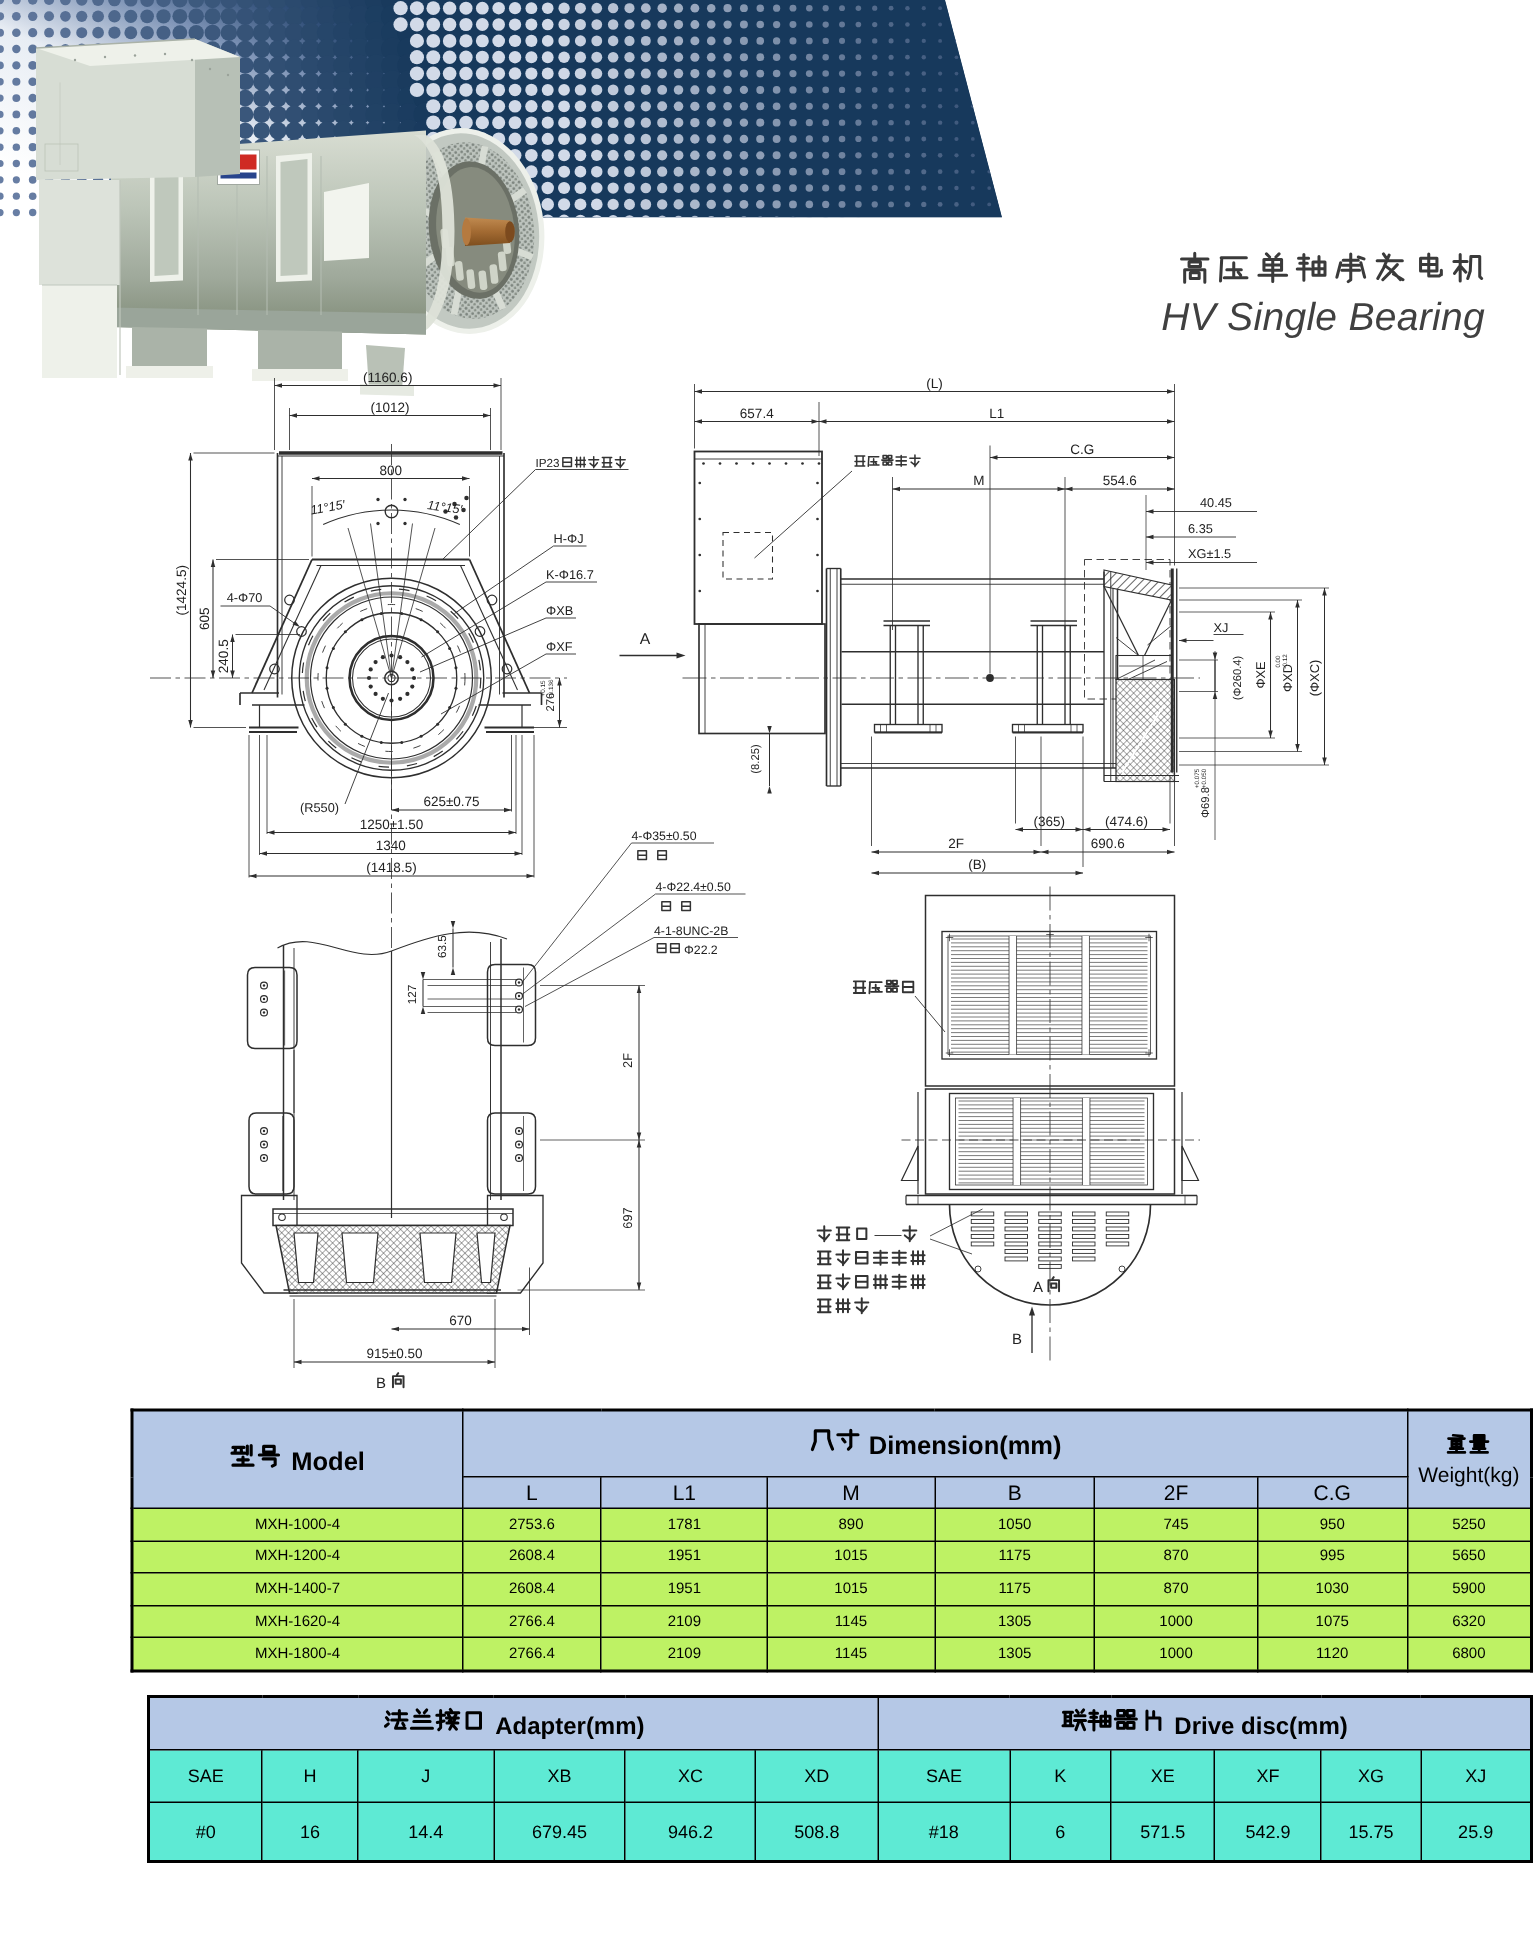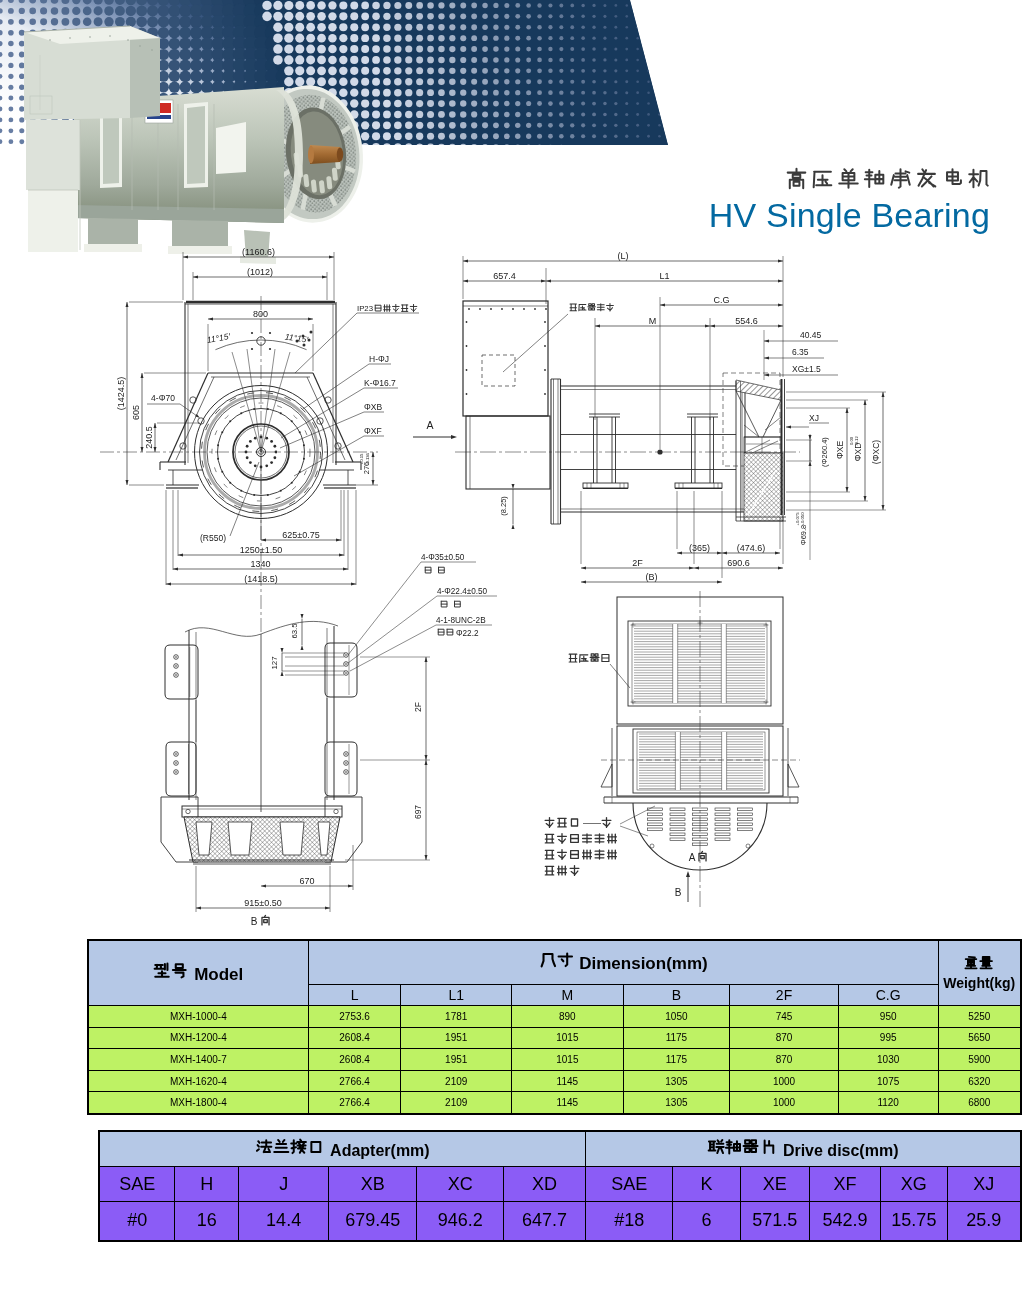--- a/index.html
+++ b/index.html
@@ -1,30 +1,30 @@
 <!DOCTYPE html>
 <html><head><meta charset="utf-8"><style>
 html,body{margin:0;padding:0;background:#fff;}
 #page{position:relative;width:1022px;height:1292px;background:#fff;overflow:hidden;
   font-family:"Liberation Sans",sans-serif;}
 #art{position:absolute;left:0;top:0;}
-#title2{position:absolute;right:32px;top:196px;font-size:34px;color:#0369a1;letter-spacing:0.2px;}
+#title2{position:absolute;right:32px;top:196px;font-size:26px;color:#404040;letter-spacing:0.2px;font-style:italic;}
 table{border-collapse:collapse;table-layout:fixed;margin-left:30px;}
 .t1,.t2{border:2.5px solid #000;}
 .t1 td,.t2 td{border:1px solid #000;text-align:center;vertical-align:middle;
   font-family:"Liberation Sans",sans-serif;color:#000;padding:0;}
 .t1 .hd td,.t1 .hd2 td,.t2 .hd td{background:#b5c8e6;}
 .t1 .hd td{font-size:17px;font-weight:bold;}
 .t1 .hd2 td{font-size:14px;font-weight:normal;height:20px;}
 .t1 .dr td{background:#bef264;font-size:10px;height:20.6px;}
 .t2 .hd td{font-size:16px;font-weight:bold;}
-.t2 .dr2 td{background:#8b5cf6;font-size:18px;}
+.t2 .dr2 td{background:#5eead4;font-size:12px;}
 .bt{font-weight:bold;}
 .wt{font-size:14px;font-weight:bold;line-height:17px;}
-.wt2{font-weight:bold;font-size:14px;}
+.wt2{font-weight:normal;font-size:14px;}
 </style></head><body>
 <div id="page">
     <svg id="art" width="1022" height="1292" viewBox="0 0 1022 1292" font-family="Liberation Sans, sans-serif">
       <defs>
 <linearGradient id="bandgrad" x1="0" y1="0.75" x2="1" y2="0.25">
 <stop offset="0" stop-color="#ffffff"></stop>
           <stop offset="0.25" stop-color="#e8edf4"></stop>
 <stop offset="0.40" stop-color="#7d93b6"></stop>
           <stop offset="0.50" stop-color="#33517a"></stop>
 <stop offset="0.58" stop-color="#17395c"></stop>
@@ -2074,21 +2074,21 @@
           <td>XF</td>
           <td>XG</td>
           <td>XJ</td>
         </tr>
         <tr class="dr2" style="height:39px">
           <td>#0</td>
           <td>16</td>
           <td>14.4</td>
           <td>679.45</td>
           <td>946.2</td>
-          <td>647.7</td>
+          <td>508.8</td>
           <td>#18</td>
           <td>6</td>
           <td>571.5</td>
           <td>542.9</td>
           <td>15.75</td>
           <td>25.9</td>
         </tr>
       </tbody>
     </table>
   </div>

